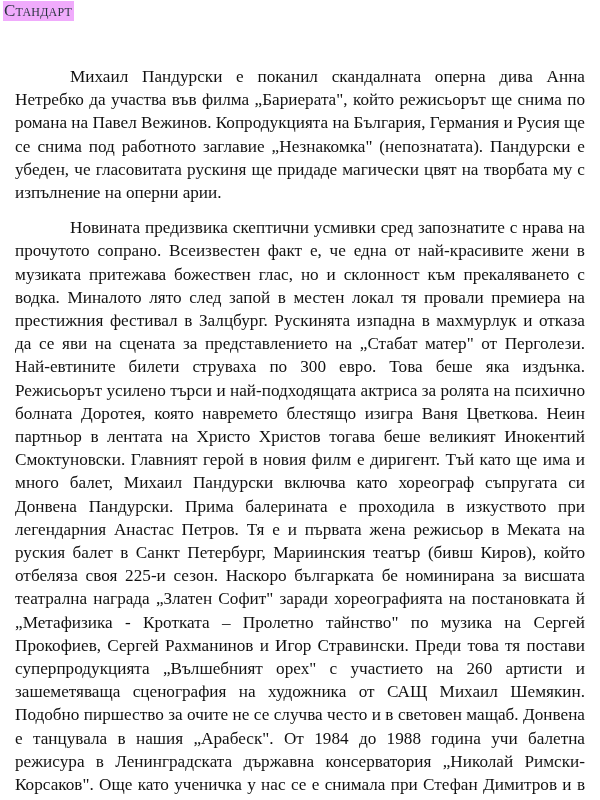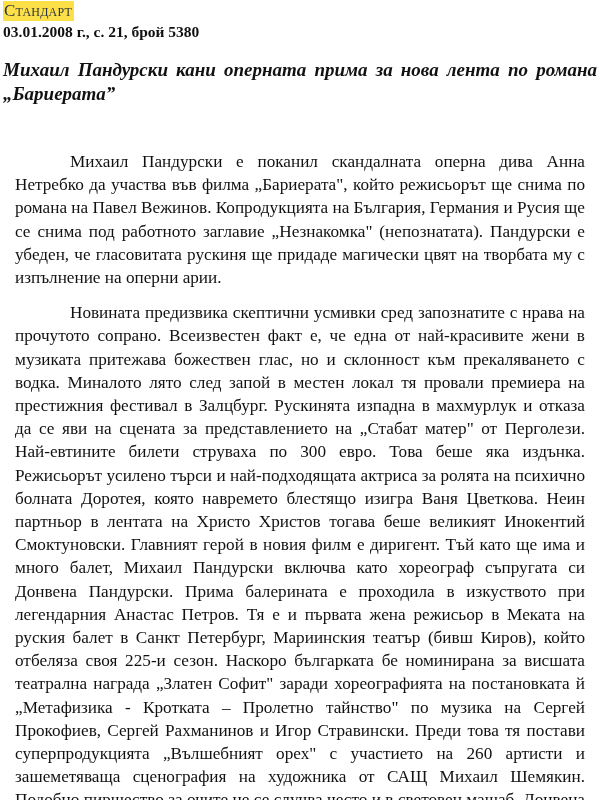--- a/index.html
+++ b/index.html
@@ -16,21 +16,21 @@
       color: #111111;
     }
     .doc {
       position: absolute;
       left: 3px;
       top: 0;
       width: 594px;
     }
     .source {
       display: inline-block;
-      background: #fde047;
+      background: #f0abfc;
       color: #2a3440;
       font-size: 17px;
       font-variant: small-caps;
       letter-spacing: 0.2px;
       line-height: 20px;
       padding: 0 2px 0 1px;
       margin-top: 1px;
     }
     .meta {
       font-weight: bold;
@@ -64,22 +64,20 @@
       margin: 12px;
       text-indent: 55px;
     }
   </style>
 </head>
 <body>
 
 <div class="doc">
   <div>
     <span class="source">Стандарт</span>
-    <div class="meta">03.01.2008 г., с. 21, брой 5380</div>
   </div>
 
-  <div class="subtitle">Михаил Пандурски кани оперната прима за нова лента по романа „Бариерата”</div>
 
   <div class="body">
     <p>Михаил Пандурски е поканил скандалната оперна дива Анна Нетребко да участва във филма „Бариерата", който режисьорът ще снима по романа на Павел Вежинов. Копродукцията на България, Германия и Русия ще се снима под работното заглавие „Незнакомка" (непознатата). Пандурски е убеден, че гласовитата рускиня ще придаде магически цвят на творбата му с изпълнение на оперни арии.</p>
     <p>Новината предизвика скептични усмивки сред запознатите с нрава на прочутото сопрано. Всеизвестен факт е, че една от най-красивите жени в музиката притежава божествен глас, но и склонност към прекаляването с водка. Миналото лято след запой в местен локал тя провали премиера на престижния фестивал в Залцбург. Рускинята изпадна в махмурлук и отказа да се яви на сцената за представлението на „Стабат матер" от Перголези. Най-евтините билети струваха по 300 евро. Това беше яка издънка. Режисьорът усилено търси и най-подходящата актриса за ролята на психично болната Доротея, която навремето блестящо изигра Ваня Цветкова. Неин партньор в лентата на Христо Христов тогава беше великият Инокентий Смоктуновски. Главният герой в новия филм е диригент. Тъй като ще има и много балет, Михаил Пандурски включва като хореограф съпругата си Донвена Пандурски. Прима балерината е проходила в изкуството при легендарния Анастас Петров. Тя е и първата жена режисьор в Меката на руския балет в Санкт Петербург, Мариинския театър (бивш Киров), който отбеляза своя 225-и сезон. Наскоро българката бе номинирана за висшата театрална награда „Златен Софит" заради хореографията на постановката й „Метафизика - Кротката – Пролетно тайнство" по музика на Сергей Прокофиев, Сергей Рахманинов и Игор Стравински. Преди това тя постави суперпродукцията „Вълшебният орех" с участието на 260 артисти и зашеметяваща сценография на художника от САЩ Михаил Шемякин. Подобно пиршество за очите не се случва често и в световен мащаб. Донвена е танцувала в нашия „Арабеск". От 1984 до 1988 година учи балетна режисура в Ленинградската държавна консерватория „Николай Римски-Корсаков". Още като ученичка у нас се е снимала при Стефан Димитров и в "Малката русалка". След това работи с Въло Радев в „Адаптация", където изпълнява ролята на тихата луда. А от</p>
   </div>
 </div>
 
 </body></html>

